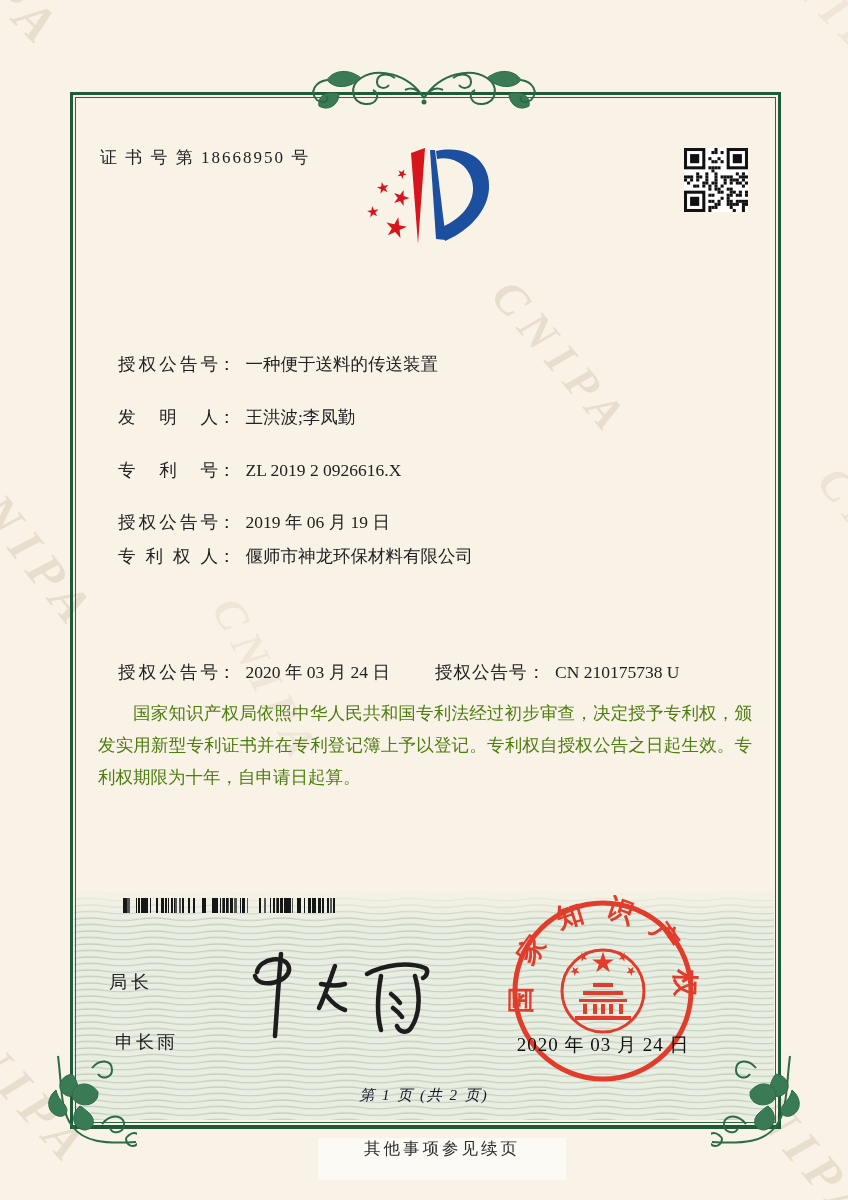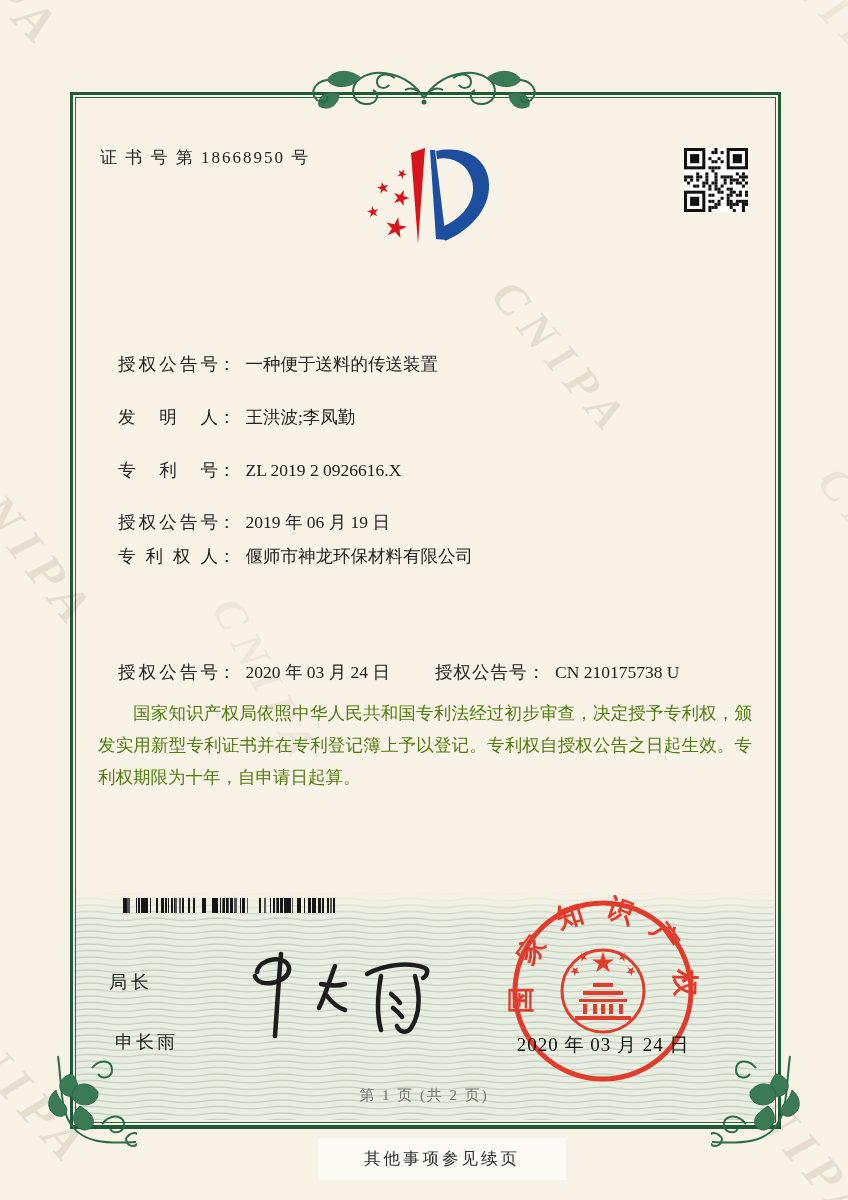--- a/index.html
+++ b/index.html
@@ -32,23 +32,23 @@
   .body-text p{margin:0;text-indent:2em;}
   
   .barcode{position:absolute;left:120px;top:898px;z-index:2;}
   .sig-title{position:absolute;left:109px;top:970px;font-size:18px;letter-spacing:4px;z-index:3;}
   .sig-name{position:absolute;left:115px;top:1006px;font-size:18px;letter-spacing:3px;z-index:3;margin-top:24px;}
   .signature{position:absolute;left:228px;top:946px;z-index:3;}
   .seal{position:absolute;left:507px;top:895px;z-index:3;opacity:.95;}
   .seal-date{position:absolute;left:505px;top:1032px;width:196px;text-align:center;font-size:19px;
              letter-spacing:1px;color:#111;z-index:4;}
   .page-num{position:absolute;left:70px;top:1086px;width:708px;text-align:center;font-size:15px;
-            letter-spacing:2px;z-index:2;color:#737373;}
+            letter-spacing:2px;z-index:2;color:#0f172a;font-style:italic;}
   .cont-strip{position:absolute;left:318px;top:1138px;width:248px;height:42px;background:#fcfaf4;
-              z-index:2;display:flex;align-items:center;justify-content:center;}
+              z-index:2;display:flex;align-items:flex-start;justify-content:center;}
   .cont-note{font-size:16.5px;letter-spacing:3px;color:#2c2c2c;}
 </style>
 </head>
 <body>
 
 <div class="page">
 
   <svg width="0" height="0" style="position:absolute">
     <defs>
       <path id="star5" d="M0,-10 L2.23,-3.07 9.51,-3.09 3.61,1.17 5.88,8.09 0,3.8 -5.88,8.09 -3.61,1.17 -9.51,-3.09 -2.23,-3.07 Z"></path>

